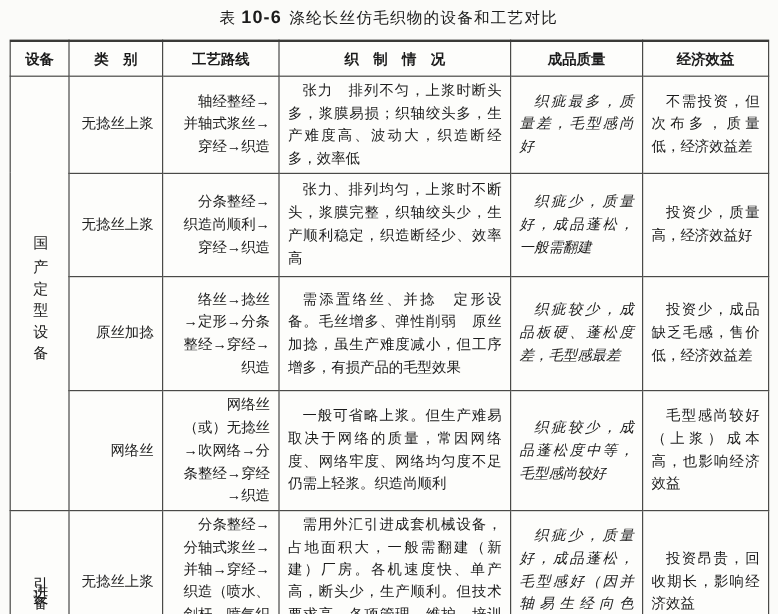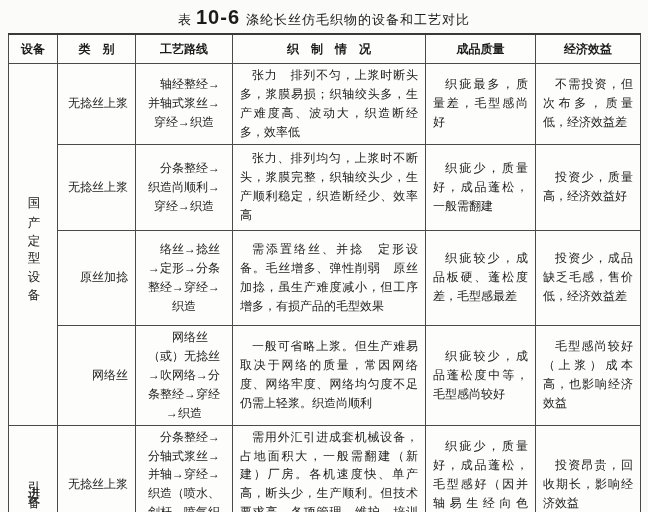--- a/index.html
+++ b/index.html
@@ -22,21 +22,21 @@
     top: 6px;
     left: 0;
     width: 648px;
     text-align: center;
     font-size: 13px;
     letter-spacing: 1px;
     white-space: nowrap;
   }
   .title-line .tbl-no {
     font-weight: bold;
-    font-size: 20px;
+    font-size: 15px;
     font-family: "Liberation Sans", "DejaVu Sans", sans-serif;
     margin: 0 6px 0 4px;
   }
   table.doc-table {
     position: absolute;
     left: 8px;
     top: 33px;
     width: 632px;
     border-collapse: collapse;
     table-layout: fixed;
@@ -73,23 +73,23 @@
     text-align: right;
     white-space: nowrap;
   }
   td.cell-proc p,
   td.cell-weave p,
   td.cell-qual p,
   td.cell-econ p {
     margin: 0;
     text-indent: 1em;
   }
-  td.cell-proc  { text-align: center; padding: 4px 6px 4px 8px; }
+  td.cell-proc  { text-align: right; padding: 4px 6px 4px 8px; }
   td.cell-weave { text-align: justify; padding: 4px 9px; }
-  td.cell-qual  { text-align: justify; padding: 4px 9px; }
+  td.cell-qual  { text-align: justify; padding: 4px 9px; font-style: italic; }
   td.cell-econ  { text-align: justify; padding: 4px 9px; margin-left: 21px; }
 
   td.cell-equip {
     text-align: center;
     padding: 0;
   }
   .vertical-label {
     display: inline-block;
     writing-mode: vertical-rl;
     text-orientation: upright;

